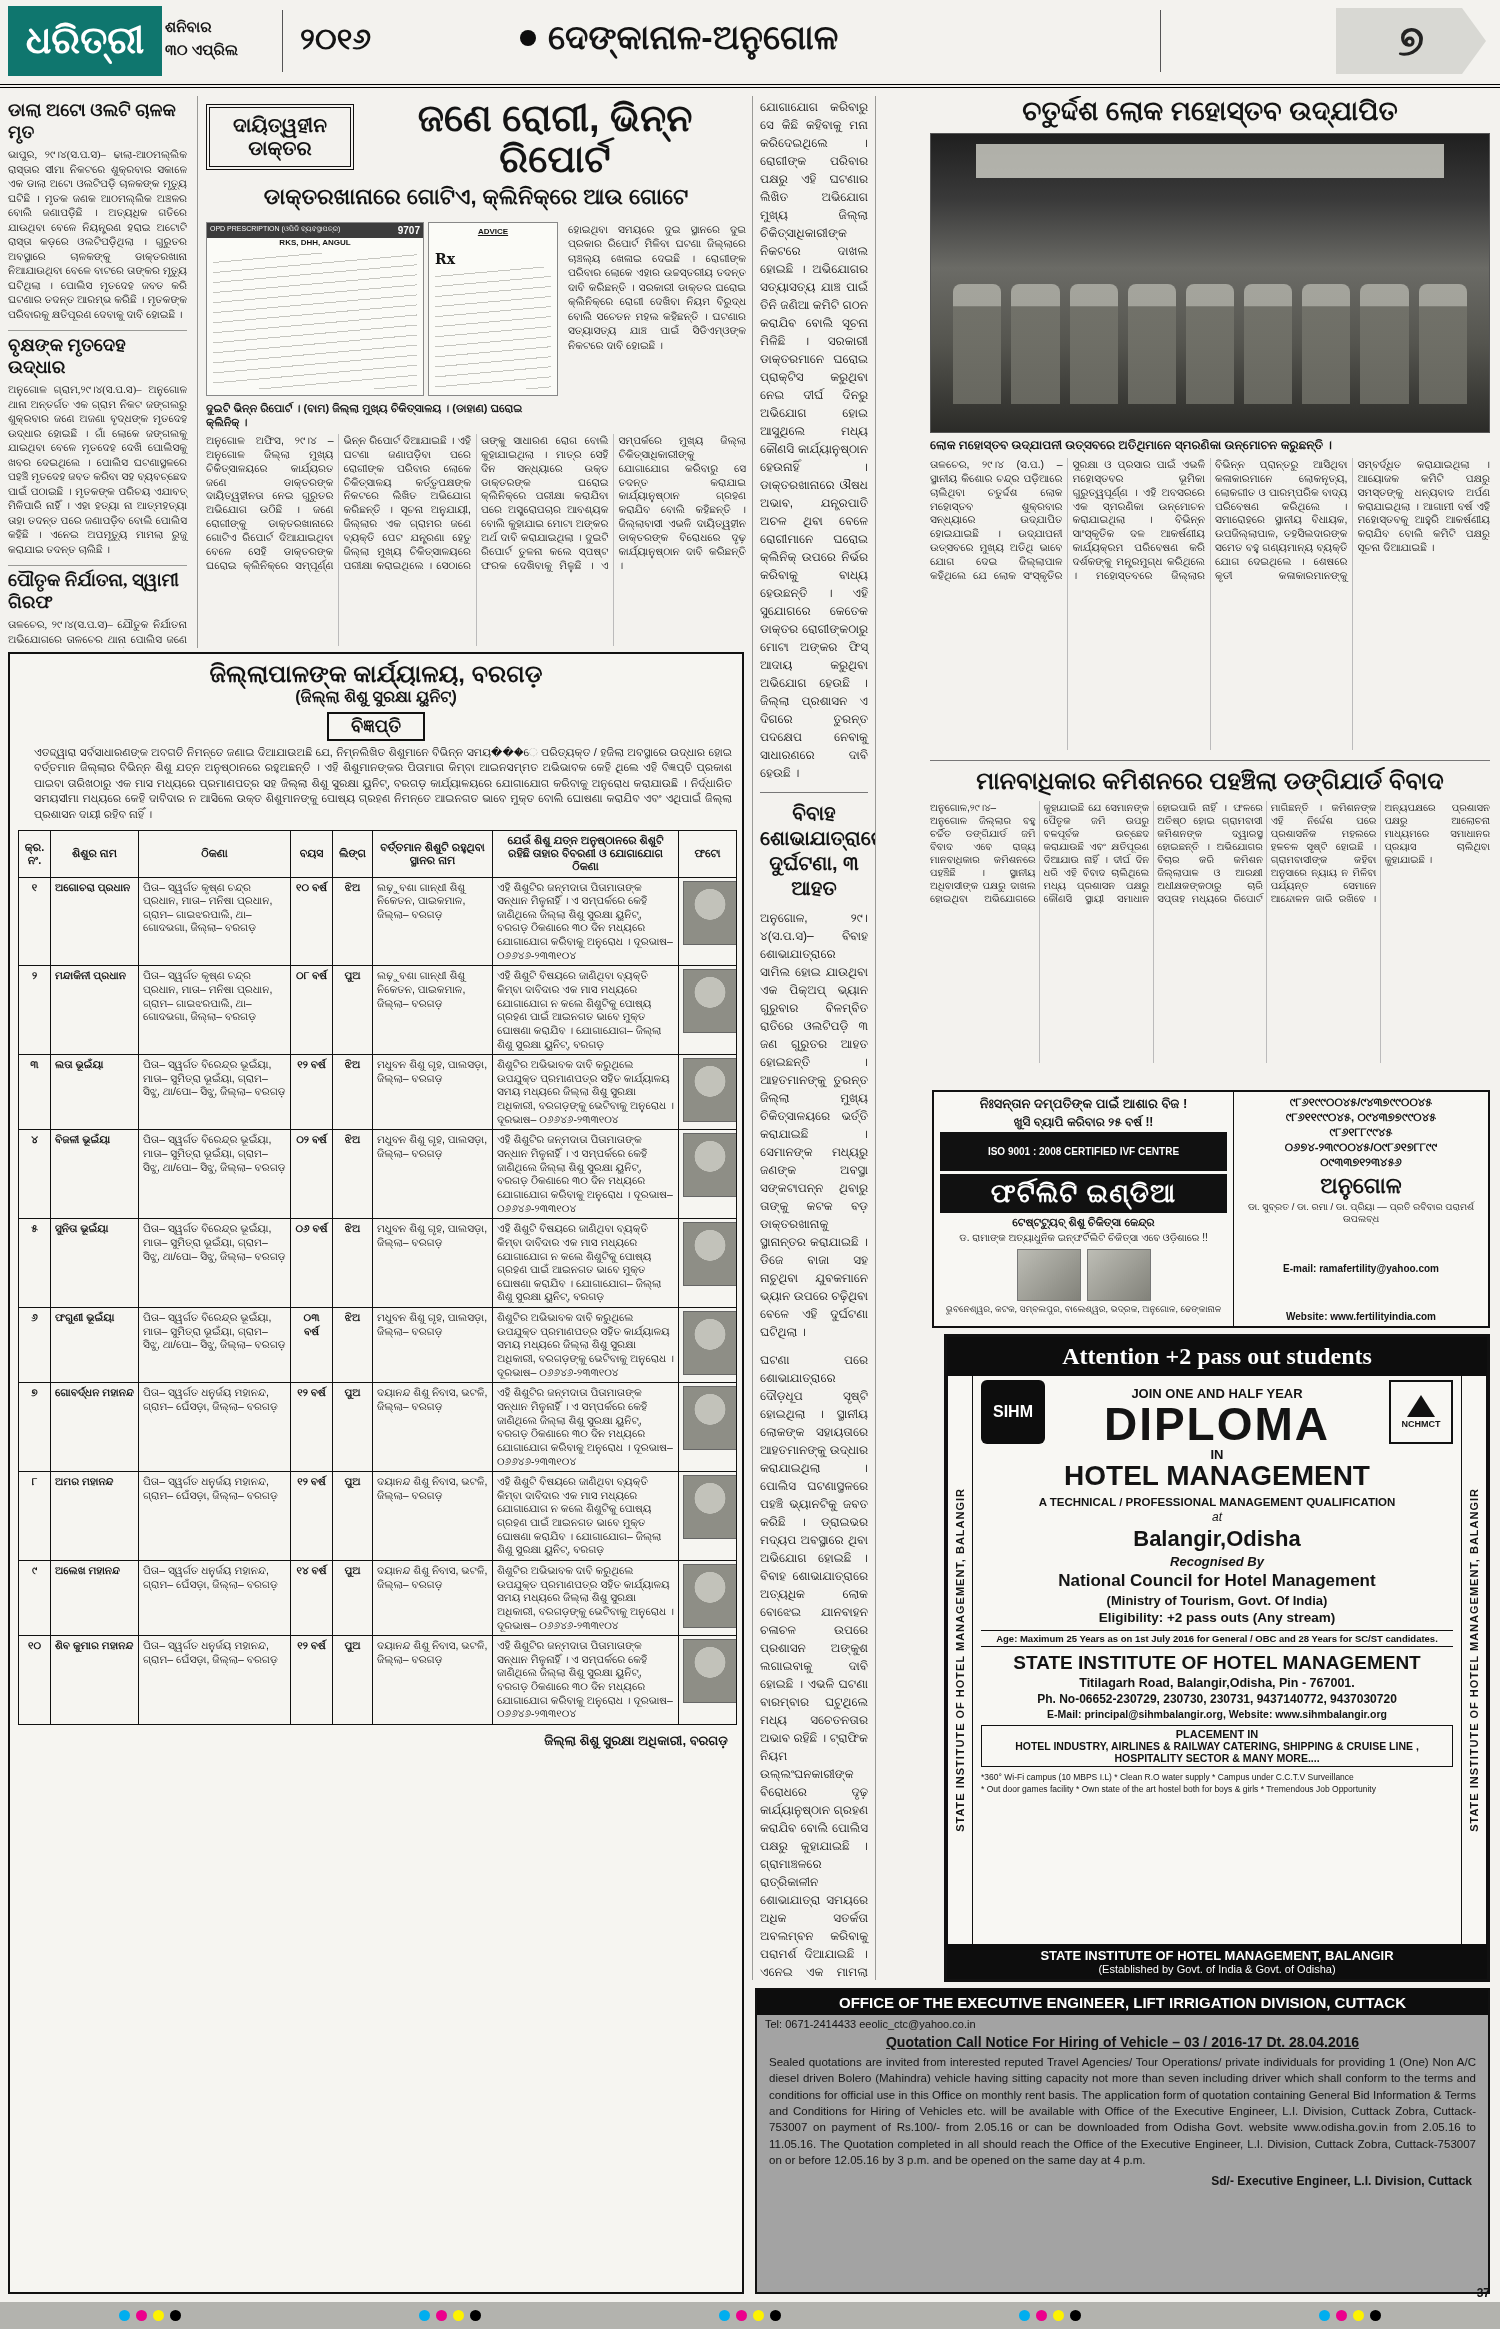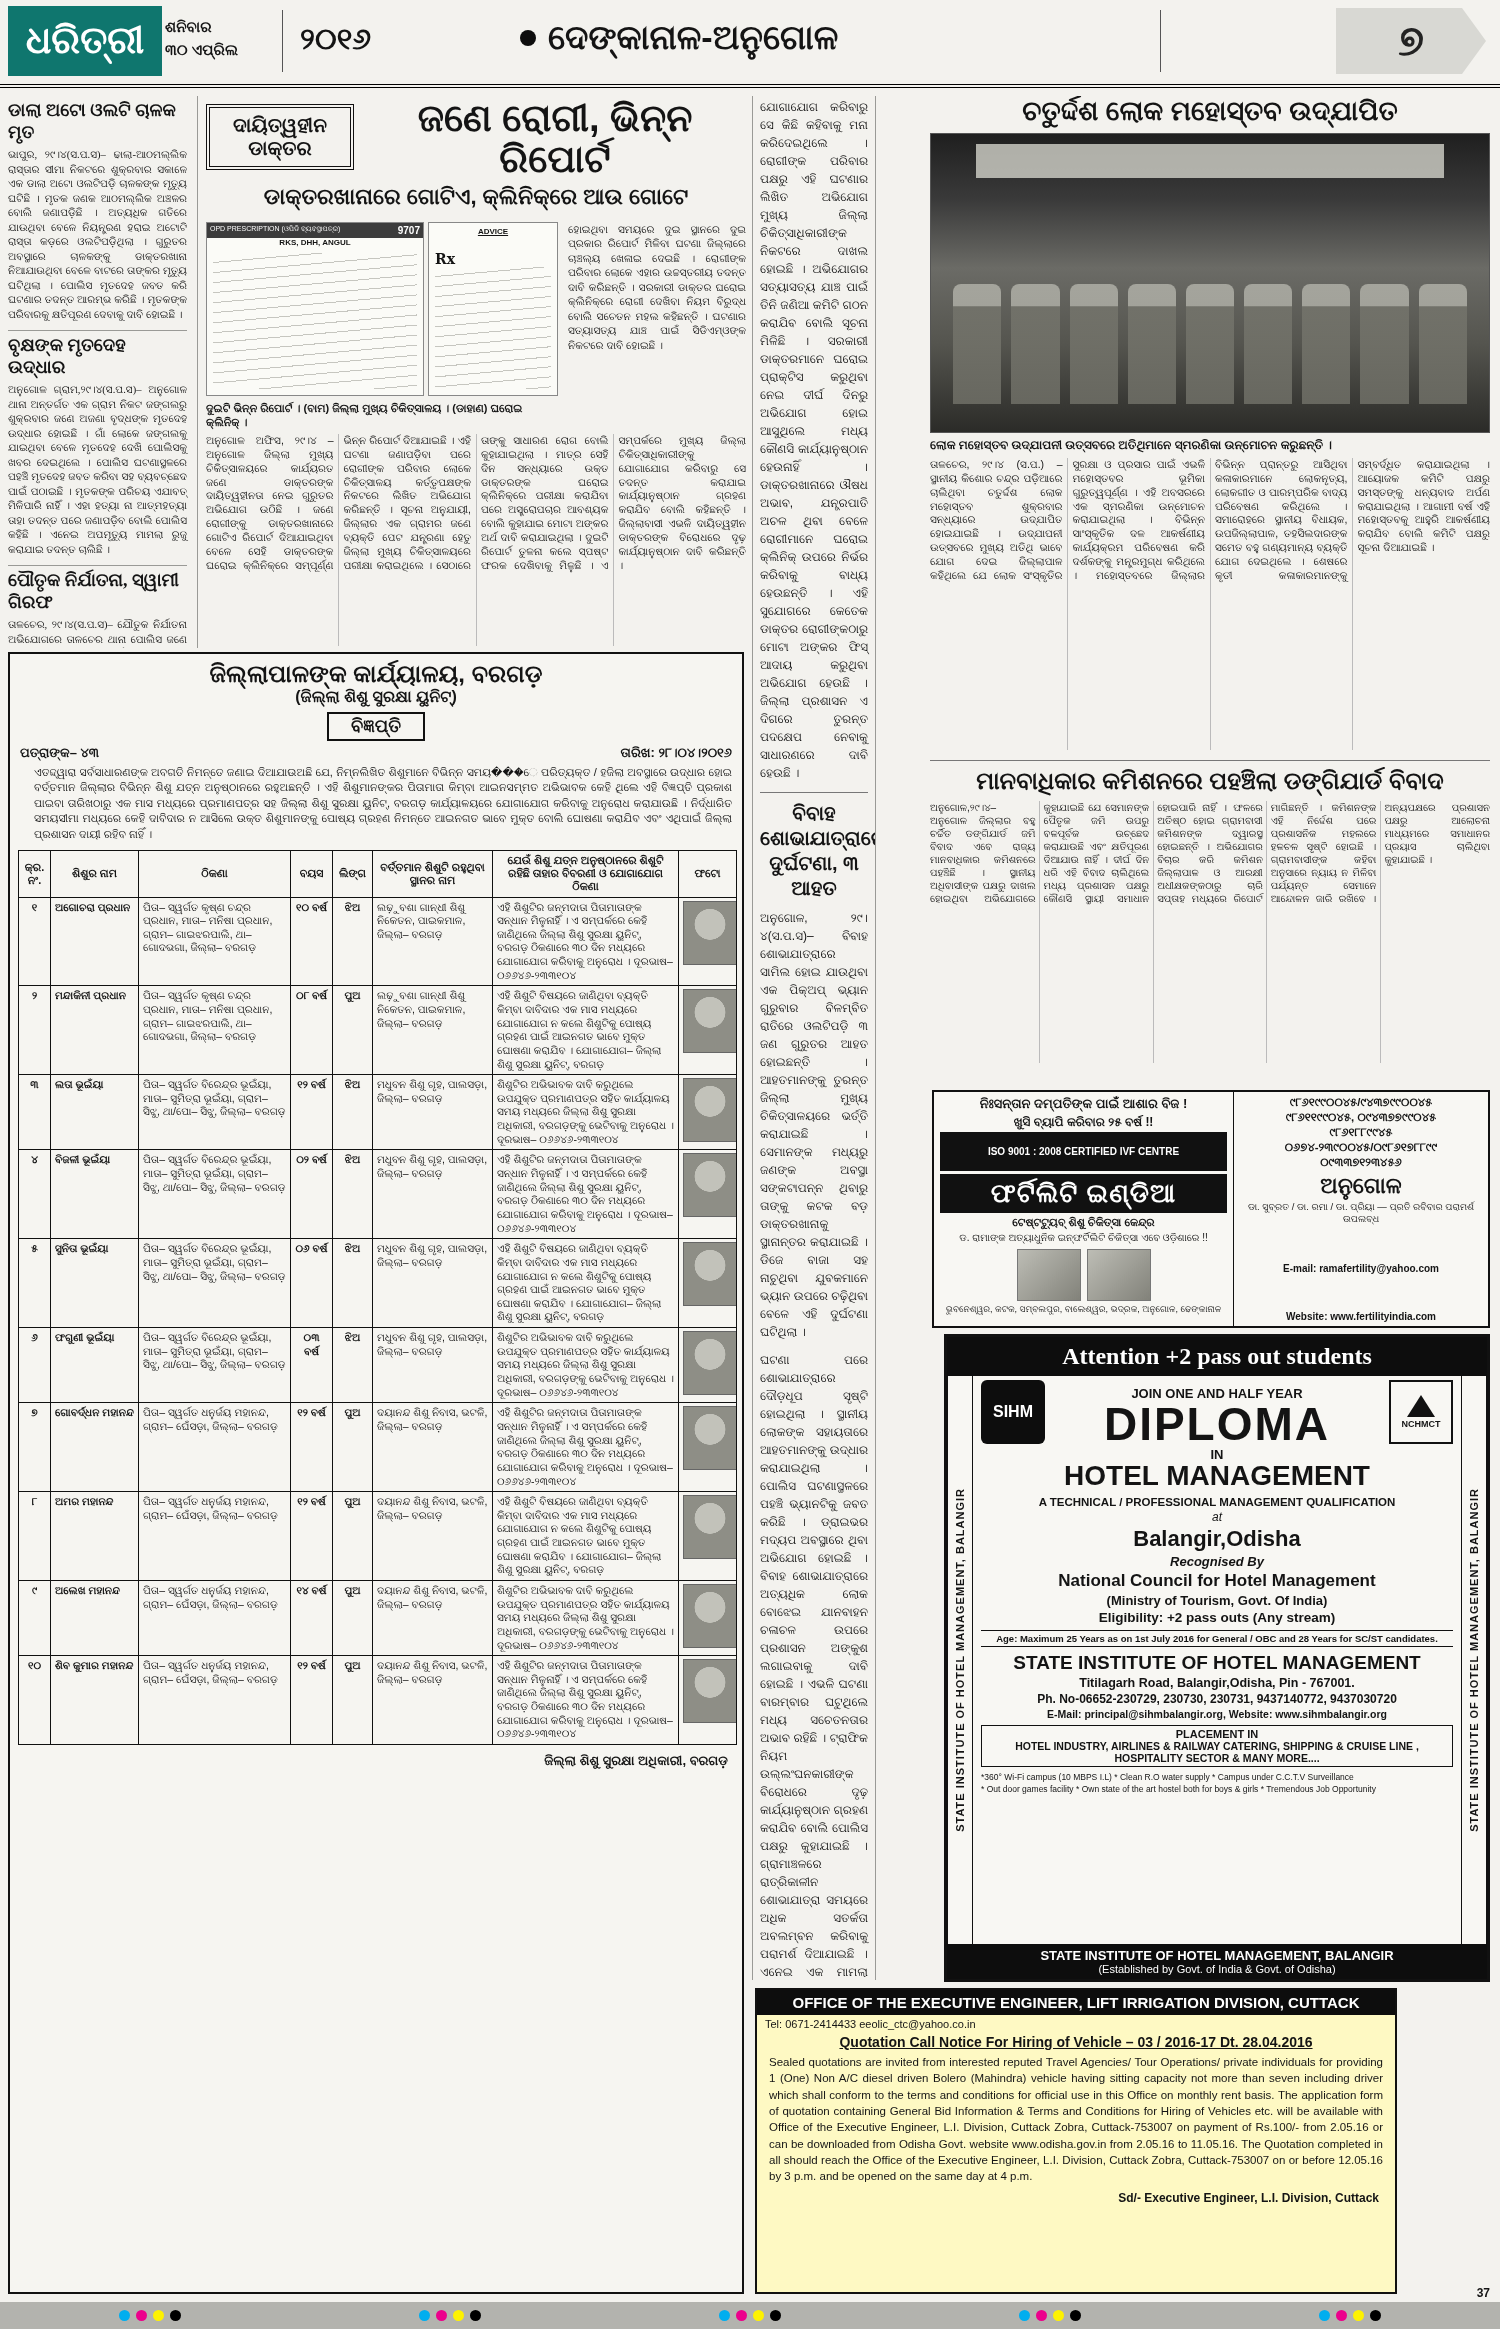--- a/index.html
+++ b/index.html
@@ -137,21 +137,21 @@
   .sihm-email { font-size:10.5px; font-weight:bold; }
   .sihm-placement { border:1px solid #111; margin:3px 0; padding:2px; }
   .sihm-pl-title { font-size:11px; font-weight:bold; }
   .sihm-pl-body { font-size:10.5px; font-weight:bold; }
   .sihm-fac { font-size:8.5px; text-align:left; }
   .sihm-bottom { background:#0d0d0d; color:#fff; text-align:center; padding:4px 0; }
   .sihm-b1 { font-size:13px; font-weight:bold; }
   .sihm-b2 { font-size:11px; }
 
   
-  .lift-notice { position:absolute; left:755px; top:1988px; width:642px; height:306px; border:2px solid #111; background:#fef9c3; padding-bottom:0; }
+  .lift-notice { position:absolute; left:755px; top:1988px; width:735px; height:306px; border:2px solid #111; background:#a3a3a3; padding-bottom:0; }
   .lift-titlebar { background:#0d0d0d; color:#fff; text-align:center; font-size:15px; font-weight:bold; padding:4px 0; }
   .lift-contact { font-size:11px; padding:3px 8px 0 8px; }
   .lift-subject { font-size:14px; font-weight:bold; text-align:center; text-decoration:underline; margin:4px 0; }
   .lift-body { font-size:11.5px; line-height:1.42; text-align:justify; padding:0 12px; }
   .lift-sign { font-size:12px; font-weight:bold; text-align:right; padding:6px 16px 0 0; }
 
   
   .page-num-print { position:absolute; right:10px; top:2286px; font-size:12px; font-weight:bold; }
   .footer-band { position:absolute; left:0; top:2302px; width:1500px; height:27px; background:#b3b3ae; display:flex; align-items:center; justify-content:space-around; }
   .dot-group { display:flex; gap:6px; }
@@ -246,24 +246,20 @@
     <div class="story-4col">ତାଳଚେର, ୨୯।୪ (ସ.ପ.) – ସ୍ଥାନୀୟ କିଶୋର ଚନ୍ଦ୍ର ପଡ଼ିଆରେ ଚାଲିଥିବା ଚତୁର୍ଦ୍ଦଶ ଲୋକ ମହୋସ୍ତବ ଶୁକ୍ରବାର ସନ୍ଧ୍ୟାରେ ଉଦ୍‌ଯାପିତ ହୋଇଯାଇଛି । ଉଦ୍‌ଯାପନୀ ଉତ୍ସବରେ ମୁଖ୍ୟ ଅତିଥି ଭାବେ ଯୋଗ ଦେଇ ଜିଲ୍ଲାପାଳ କହିଥିଲେ ଯେ ଲୋକ ସଂସ୍କୃତିର ସୁରକ୍ଷା ଓ ପ୍ରସାର ପାଇଁ ଏଭଳି ମହୋସ୍ତବର ଭୂମିକା ଗୁରୁତ୍ୱପୂର୍ଣ୍ଣ । ଏହି ଅବସରରେ ଏକ ସ୍ମରଣିକା ଉନ୍ମୋଚନ କରାଯାଇଥିଲା । ବିଭିନ୍ନ ସାଂସ୍କୃତିକ ଦଳ ଆକର୍ଷଣୀୟ କାର୍ଯ୍ୟକ୍ରମ ପରିବେଷଣ କରି ଦର୍ଶକଙ୍କୁ ମନ୍ତ୍ରମୁଗ୍ଧ କରିଥିଲେ । ମହୋସ୍ତବରେ ଜିଲ୍ଲାର ବିଭିନ୍ନ ପ୍ରାନ୍ତରୁ ଆସିଥିବା କଳାକାରମାନେ ଲୋକନୃତ୍ୟ, ଲୋକଗୀତ ଓ ପାରମ୍ପରିକ ବାଦ୍ୟ ପରିବେଷଣ କରିଥିଲେ । ସମାରୋହରେ ସ୍ଥାନୀୟ ବିଧାୟକ, ଉପଜିଲ୍ଲାପାଳ, ତହସିଲଦାରଙ୍କ ସମେତ ବହୁ ଗଣ୍ୟମାନ୍ୟ ବ୍ୟକ୍ତି ଯୋଗ ଦେଇଥିଲେ । ଶେଷରେ କୃତୀ କଳାକାରମାନଙ୍କୁ ସମ୍ବର୍ଦ୍ଧିତ କରାଯାଇଥିଲା । ଆୟୋଜକ କମିଟି ପକ୍ଷରୁ ସମସ୍ତଙ୍କୁ ଧନ୍ୟବାଦ ଅର୍ପଣ କରାଯାଇଥିଲା । ଆଗାମୀ ବର୍ଷ ଏହି ମହୋସ୍ତବକୁ ଆହୁରି ଆକର୍ଷଣୀୟ କରାଯିବ ବୋଲି କମିଟି ପକ୍ଷରୁ ସୂଚନା ଦିଆଯାଇଛି ।</div>
     <h2 class="hr-headline">ମାନବାଧିକାର କମିଶନରେ ପହଞ୍ଚିଲା ଡଙ୍ଗିଯାର୍ଡ ବିବାଦ</h2>
     <div class="story-5col">ଅନୁଗୋଳ,୨୯।୪– ଅନୁଗୋଳ ଜିଲ୍ଲାର ବହୁ ଚର୍ଚ୍ଚିତ ଡଙ୍ଗିଯାର୍ଡ ଜମି ବିବାଦ ଏବେ ରାଜ୍ୟ ମାନବାଧିକାର କମିଶନରେ ପହଞ୍ଚିଛି । ସ୍ଥାନୀୟ ଅଧିବାସୀଙ୍କ ପକ୍ଷରୁ ଦାଖଲ ହୋଇଥିବା ଅଭିଯୋଗରେ କୁହାଯାଇଛି ଯେ ସେମାନଙ୍କ ପୈତୃକ ଜମି ଉପରୁ ବଳପୂର୍ବକ ଉଚ୍ଛେଦ କରାଯାଉଛି ଏବଂ କ୍ଷତିପୂରଣ ଦିଆଯାଉ ନାହିଁ । ଦୀର୍ଘ ଦିନ ଧରି ଏହି ବିବାଦ ଚାଲିଥିଲେ ମଧ୍ୟ ପ୍ରଶାସନ ପକ୍ଷରୁ କୌଣସି ସ୍ଥାୟୀ ସମାଧାନ ହୋଇପାରି ନାହିଁ । ଫଳରେ ଅତିଷ୍ଠ ହୋଇ ଗ୍ରାମବାସୀ କମିଶନଙ୍କ ଦ୍ୱାରସ୍ଥ ହୋଇଛନ୍ତି । ଅଭିଯୋଗର ବିଚାର କରି କମିଶନ ଜିଲ୍ଲାପାଳ ଓ ଆରକ୍ଷୀ ଅଧୀକ୍ଷକଙ୍କଠାରୁ ଚାରି ସପ୍ତାହ ମଧ୍ୟରେ ରିପୋର୍ଟ ମାଗିଛନ୍ତି । କମିଶନଙ୍କ ଏହି ନିର୍ଦ୍ଦେଶ ପରେ ପ୍ରଶାସନିକ ମହଲରେ ହଳଚଳ ସୃଷ୍ଟି ହୋଇଛି । ଗ୍ରାମବାସୀଙ୍କ କହିବା ଅନୁସାରେ ନ୍ୟାୟ ନ ମିଳିବା ପର୍ଯ୍ୟନ୍ତ ସେମାନେ ଆନ୍ଦୋଳନ ଜାରି ରଖିବେ । ଅନ୍ୟପକ୍ଷରେ ପ୍ରଶାସନ ପକ୍ଷରୁ ଆଲୋଚନା ମାଧ୍ୟମରେ ସମାଧାନର ପ୍ରୟାସ ଚାଲିଥିବା କୁହାଯାଇଛି ।</div>
   </div>
 
   <section class="bargarh">
     <h2 class="bg-title">ଜିଲ୍ଲାପାଳଙ୍କ କାର୍ଯ୍ୟାଳୟ, ବରଗଡ଼</h2>
     <div class="bg-sub">(ଜିଲ୍ଲା ଶିଶୁ ସୁରକ୍ଷା ୟୁନିଟ୍)</div>
     <div class="bg-badge-wrap">
       <span class="bg-badge">ବିଜ୍ଞପ୍ତି</span>
-    </div>
-    <div class="bg-refline">
-      <span>ପତ୍ରାଙ୍କ– ୪୩</span>
-      <span>ତାରିଖ: ୨୮।୦୪।୨୦୧୬</span>
     </div>
     <p class="bg-intro">ଏତଦ୍ଦ୍ୱାରା ସର୍ବସାଧାରଣଙ୍କ ଅବଗତି ନିମନ୍ତେ ଜଣାଇ ଦିଆଯାଉଅଛି ଯେ, ନିମ୍ନଲିଖିତ ଶିଶୁମାନେ ବିଭିନ୍ନ ସମୟ���େ ପରିତ୍ୟକ୍ତ / ହଜିଲା ଅବସ୍ଥାରେ ଉଦ୍ଧାର ହୋଇ ବର୍ତ୍ତମାନ ଜିଲ୍ଲାର ବିଭିନ୍ନ ଶିଶୁ ଯତ୍ନ ଅନୁଷ୍ଠାନରେ ରହୁଅଛନ୍ତି । ଏହି ଶିଶୁମାନଙ୍କର ପିତାମାତା କିମ୍ବା ଆଇନସମ୍ମତ ଅଭିଭାବକ କେହି ଥିଲେ ଏହି ବିଜ୍ଞପ୍ତି ପ୍ରକାଶ ପାଇବା ତାରିଖଠାରୁ ଏକ ମାସ ମଧ୍ୟରେ ପ୍ରମାଣପତ୍ର ସହ ଜିଲ୍ଲା ଶିଶୁ ସୁରକ୍ଷା ୟୁନିଟ୍, ବରଗଡ଼ କାର୍ଯ୍ୟାଳୟରେ ଯୋଗାଯୋଗ କରିବାକୁ ଅନୁରୋଧ କରାଯାଉଛି । ନିର୍ଦ୍ଧାରିତ ସମୟସୀମା ମଧ୍ୟରେ କେହି ଦାବିଦାର ନ ଆସିଲେ ଉକ୍ତ ଶିଶୁମାନଙ୍କୁ ପୋଷ୍ୟ ଗ୍ରହଣ ନିମନ୍ତେ ଆଇନଗତ ଭାବେ ମୁକ୍ତ ବୋଲି ଘୋଷଣା କରାଯିବ ଏବଂ ଏଥିପାଇଁ ଜିଲ୍ଲା ପ୍ରଶାସନ ଦାୟୀ ରହିବ ନାହିଁ ।</p>
 
     <table class="adoption">
       <colgroup>
         <col style="width:32px">
           <col style="width:88px">
           <col style="width:152px">
           <col style="width:42px">
         <col style="width:40px">

